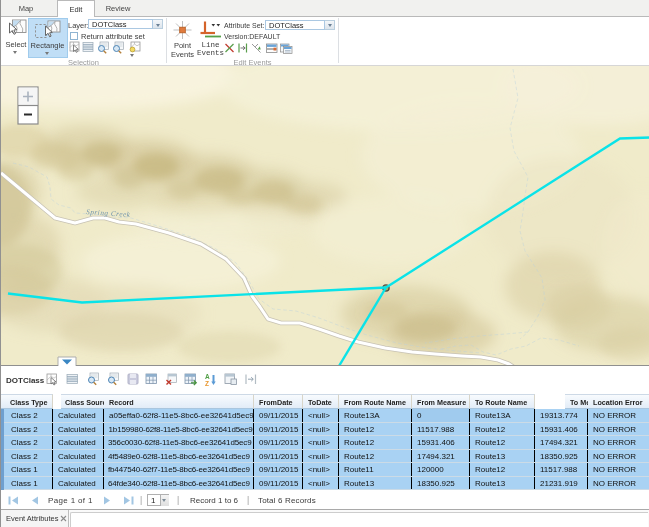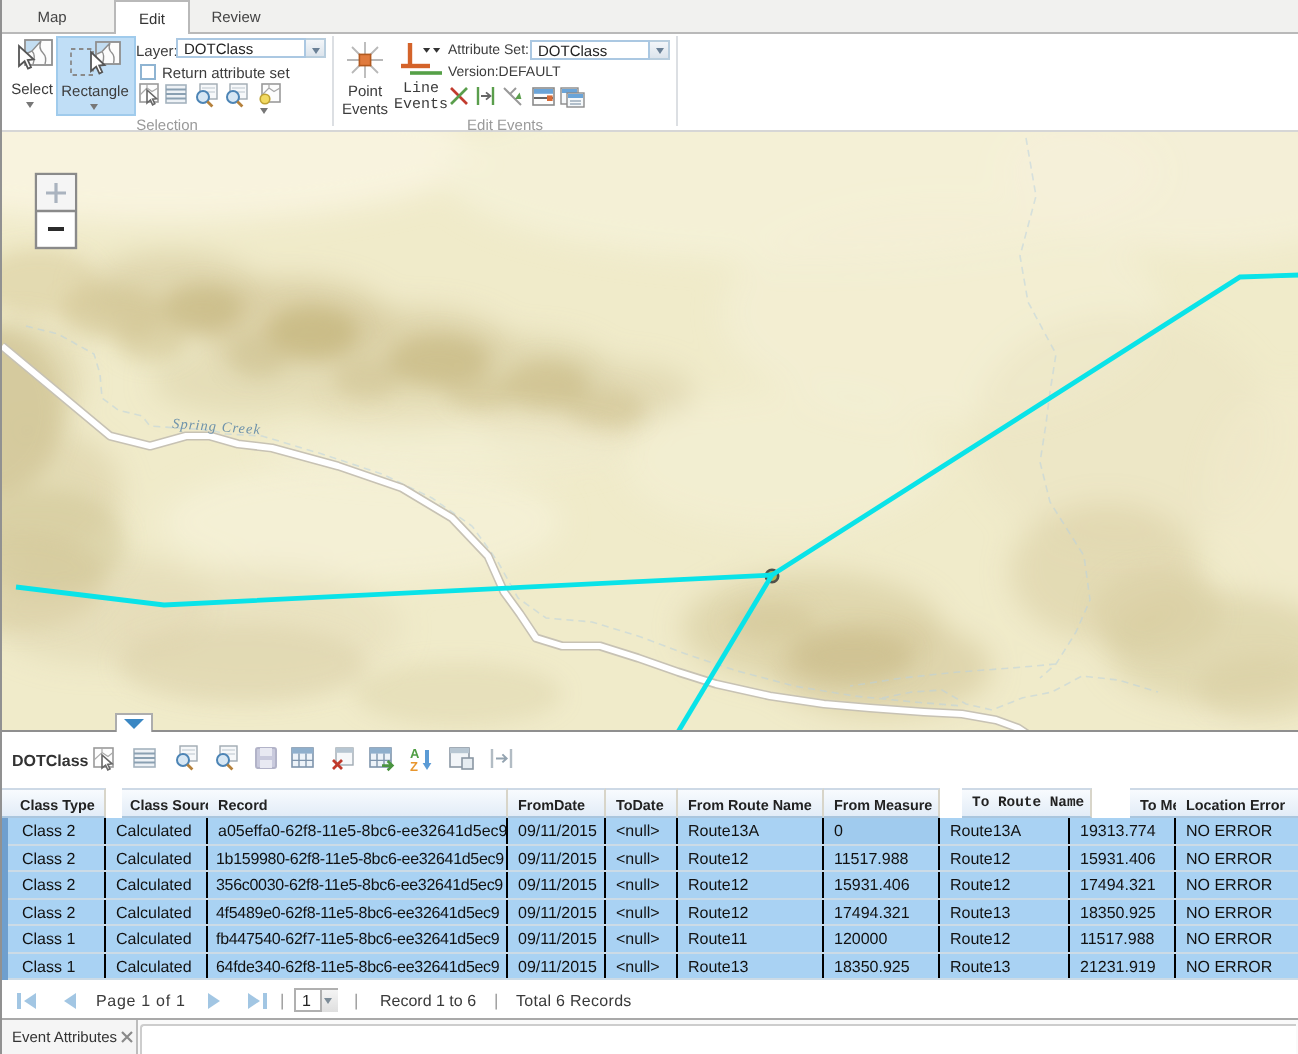--- a/index.html
+++ b/index.html
@@ -315,38 +315,38 @@
 
   <div class="abs" id="grid"></div>
   <div class="abs" style="left:0;top:394px;width:649px;height:96px;font-family:'Liberation Sans',sans-serif;">
 <div class="abs hcell" style="left:0px;width:52px;padding-left:9px;">Class Type</div>
 <div class="abs hcell" style="left:60px;width:51px;padding-left:4px;">Class Source</div>
 <div class="abs hcell" style="left:103px;width:150px;padding-left:5px;">Record</div>
 <div class="abs hcell" style="left:253px;width:49px;padding-left:5px;">FromDate</div>
 <div class="abs hcell" style="left:302px;width:36px;padding-left:5px;">ToDate</div>
 <div class="abs hcell" style="left:338px;width:73px;padding-left:5px;">From Route Name</div>
 <div class="abs hcell" style="left:411px;width:58px;padding-left:5px;">From Measure</div>
-<div class="abs hcell" style="left:480px;width:65px;padding-left:5px;font-family:Liberation Mono, monospace;">To Route Name</div>
+<div class="abs hcell" style="left:469px;width:65px;padding-left:5px;">To Route Name</div>
 <div class="abs hcell" style="left:534px;width:53px;padding-left:5px;margin-left:30px;">To Measure</div>
 <div class="abs hcell" style="left:587px;width:62px;padding-left:5px;">Location Error</div>
 <div class="abs row" style="top:15.0px;"></div>
 <div class="abs cell" style="left:0px;top:15.0px;width:52px;padding-left:10px;">Class 2</div>
 <div class="abs cell" style="left:52px;top:15.0px;width:51px;padding-left:5px;">Calculated</div>
 <div class="abs cell" style="left:103px;top:15.0px;width:150px;padding-left:5px;">a05effa0-62f8-11e5-8bc6-ee32641d5ec9</div>
 <div class="abs cell" style="left:253px;top:15.0px;width:49px;padding-left:5px;">09/11/2015</div>
 <div class="abs cell" style="left:302px;top:15.0px;width:36px;padding-left:5px;">&lt;null&gt;</div>
 <div class="abs cell" style="left:338px;top:15.0px;width:73px;padding-left:5px;">Route13A</div>
 <div class="abs cell" style="left:411px;top:15.0px;width:58px;padding-left:5px;background:#a0cbee;">0</div>
 <div class="abs cell" style="left:469px;top:15.0px;width:65px;padding-left:5px;">Route13A</div>
 <div class="abs cell" style="left:534px;top:15.0px;width:53px;padding-left:5px;">19313.774</div>
 <div class="abs cell" style="left:587px;top:15.0px;width:62px;padding-left:5px;">NO ERROR</div>
 <div class="abs row" style="top:28.5px;"></div>
 <div class="abs cell" style="left:0px;top:28.5px;width:52px;padding-left:10px;">Class 2</div>
 <div class="abs cell" style="left:52px;top:28.5px;width:51px;padding-left:5px;">Calculated</div>
-<div class="abs cell" style="left:103px;top:28.5px;width:150px;padding-left:4px;letter-spacing:-0.15px;">1b159980-62f8-11e5-8bc6-ee32641d5ec9</div>
+<div class="abs cell" style="left:103px;top:28.5px;width:150px;padding-left:4px;letter-spacing:-0.15px;text-align:center;">1b159980-62f8-11e5-8bc6-ee32641d5ec9</div>
 <div class="abs cell" style="left:253px;top:28.5px;width:49px;padding-left:5px;">09/11/2015</div>
 <div class="abs cell" style="left:302px;top:28.5px;width:36px;padding-left:5px;">&lt;null&gt;</div>
 <div class="abs cell" style="left:338px;top:28.5px;width:73px;padding-left:5px;">Route12</div>
 <div class="abs cell" style="left:411px;top:28.5px;width:58px;padding-left:5px;">11517.988</div>
 <div class="abs cell" style="left:469px;top:28.5px;width:65px;padding-left:5px;">Route12</div>
 <div class="abs cell" style="left:534px;top:28.5px;width:53px;padding-left:5px;">15931.406</div>
 <div class="abs cell" style="left:587px;top:28.5px;width:62px;padding-left:5px;">NO ERROR</div>
 <div class="abs row" style="top:42.0px;"></div>
 <div class="abs cell" style="left:0px;top:42.0px;width:52px;padding-left:10px;">Class 2</div>
 <div class="abs cell" style="left:52px;top:42.0px;width:51px;padding-left:5px;">Calculated</div>

